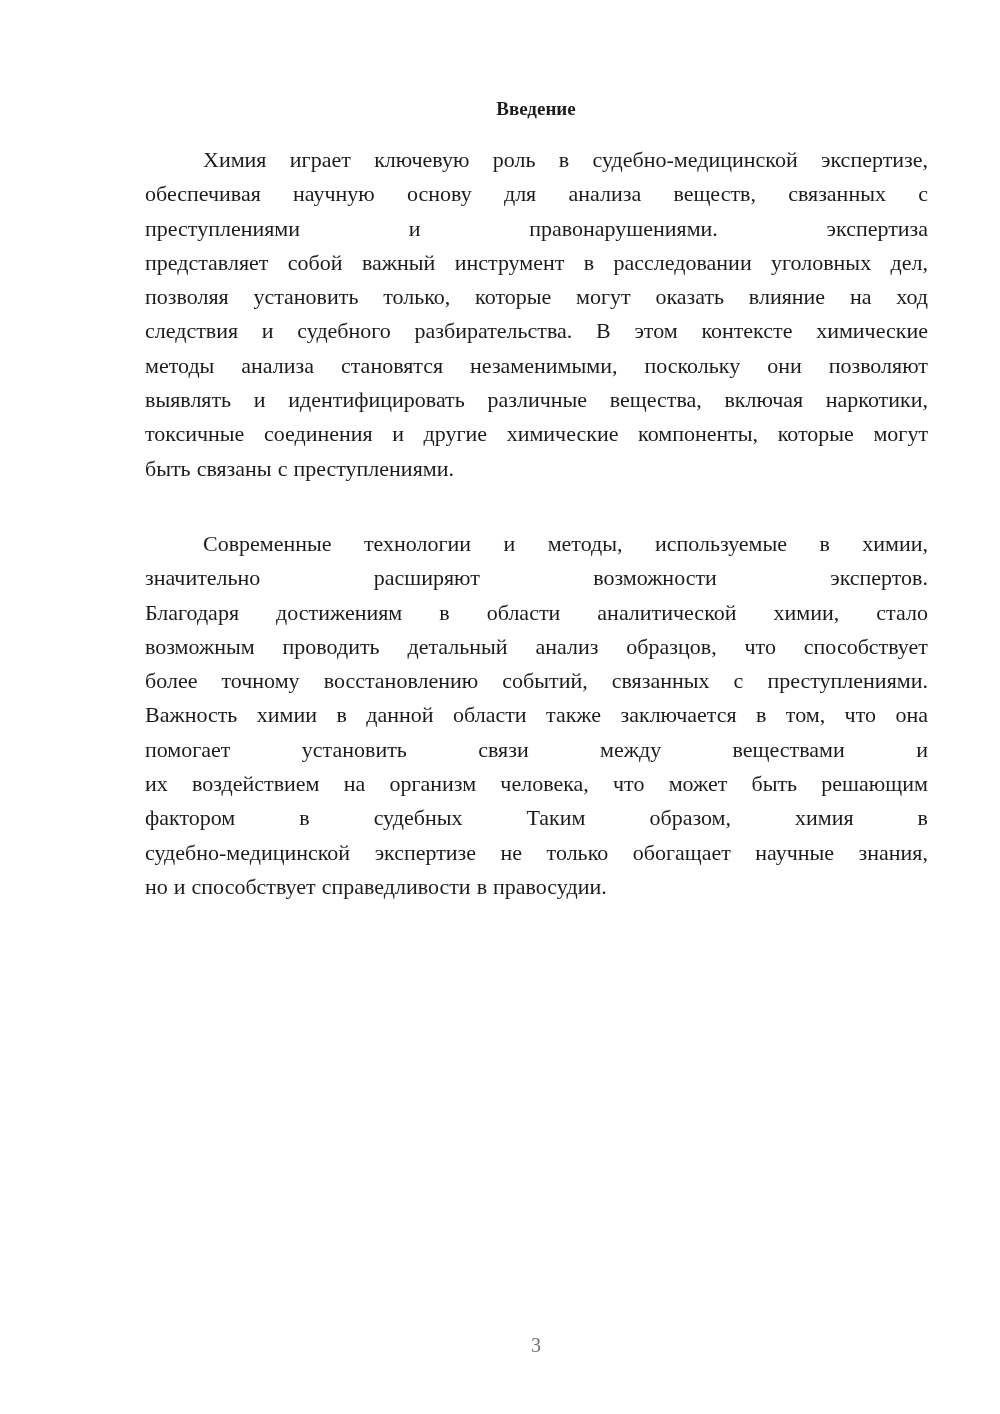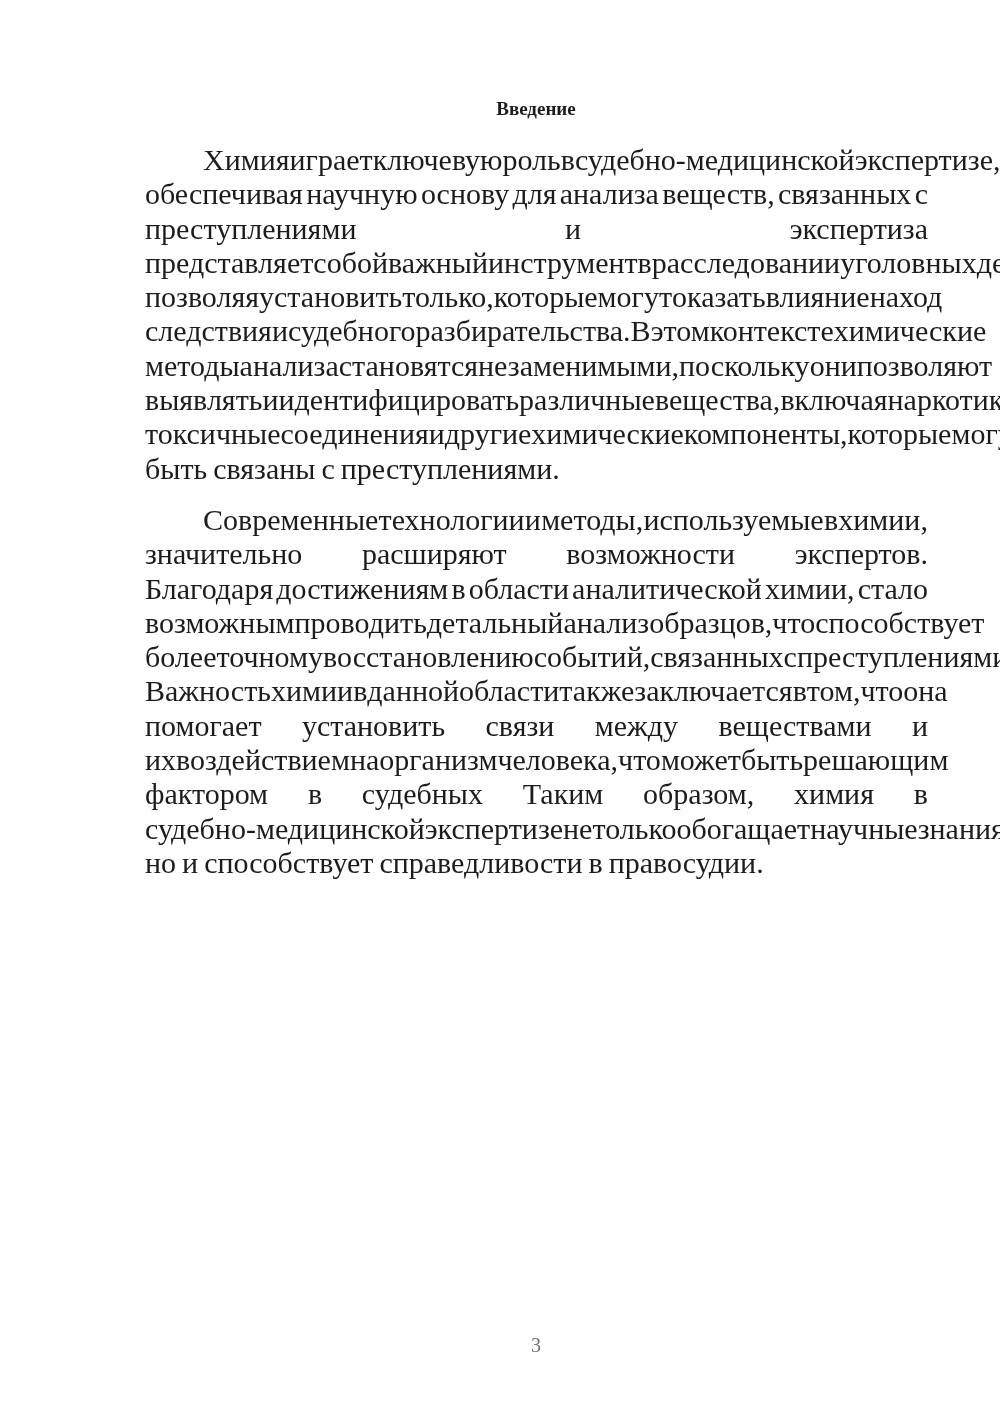--- a/index.html
+++ b/index.html
@@ -10,21 +10,21 @@
       font-family: "Liberation Serif", "DejaVu Serif", serif;
       color: #1c1c1c;
     }
     .title {
       position: absolute; top: 98px; left: 0; width: 1072px;
       text-align: center; font-weight: bold; font-size: 19px;
       letter-spacing: 0px;
     }
     .para { position: absolute; left: 145px; width: 783px; }
     .line {
-      height: 34.3px; line-height: 34.3px; font-size: 30px;
+      height: 34.3px; line-height: 34.3px; font-size: 22px;
       text-align: justify; text-align-last: justify; white-space: nowrap;
       overflow: visible;
     }
     .line.first { padding-left: 58px; }
     .line.last { text-align-last: left; }
     .line span.txt { display: inline; }
     .line-inner { display: flex; justify-content: space-between; }
     .line.last .line-inner { justify-content: flex-start; gap: 6px; }
     .page-number {
       position: absolute; top: 1334px; left: 0; width: 1072px;
@@ -58,20 +58,21 @@
           <span class="txt">анализа</span>
           <span class="txt">веществ,</span>
           <span class="txt">связанных</span>
           <span class="txt">с</span>
         </div>
       </div>
       <div class="line">
         <div class="line-inner">
           <span class="txt">преступлениями</span>
           <span class="txt">и</span>
+          <span class="txt">правонарушениями.</span>
           <span class="txt">экспертиза</span>
         </div>
       </div>
       <div class="line">
         <div class="line-inner">
           <span class="txt">представляет</span>
           <span class="txt">собой</span>
           <span class="txt">важный</span>
           <span class="txt">инструмент</span>
           <span class="txt">в</span>
@@ -141,21 +142,21 @@
       </div>
       <div class="line last">
         <div class="line-inner">
           <span class="txt">быть</span>
           <span class="txt">связаны</span>
           <span class="txt">с</span>
           <span class="txt">преступлениями.</span>
         </div>
       </div>
     </div>
-  <div class="para" id="para-1" style="top:503px;">
+  <div class="para" id="para-1" style="top:527px;">
       <div class="line first">
         <div class="line-inner">
           <span class="txt">Современные</span>
           <span class="txt">технологии</span>
           <span class="txt">и</span>
           <span class="txt">методы,</span>
           <span class="txt">используемые</span>
           <span class="txt">в</span>
           <span class="txt">химии,</span>
         </div>

